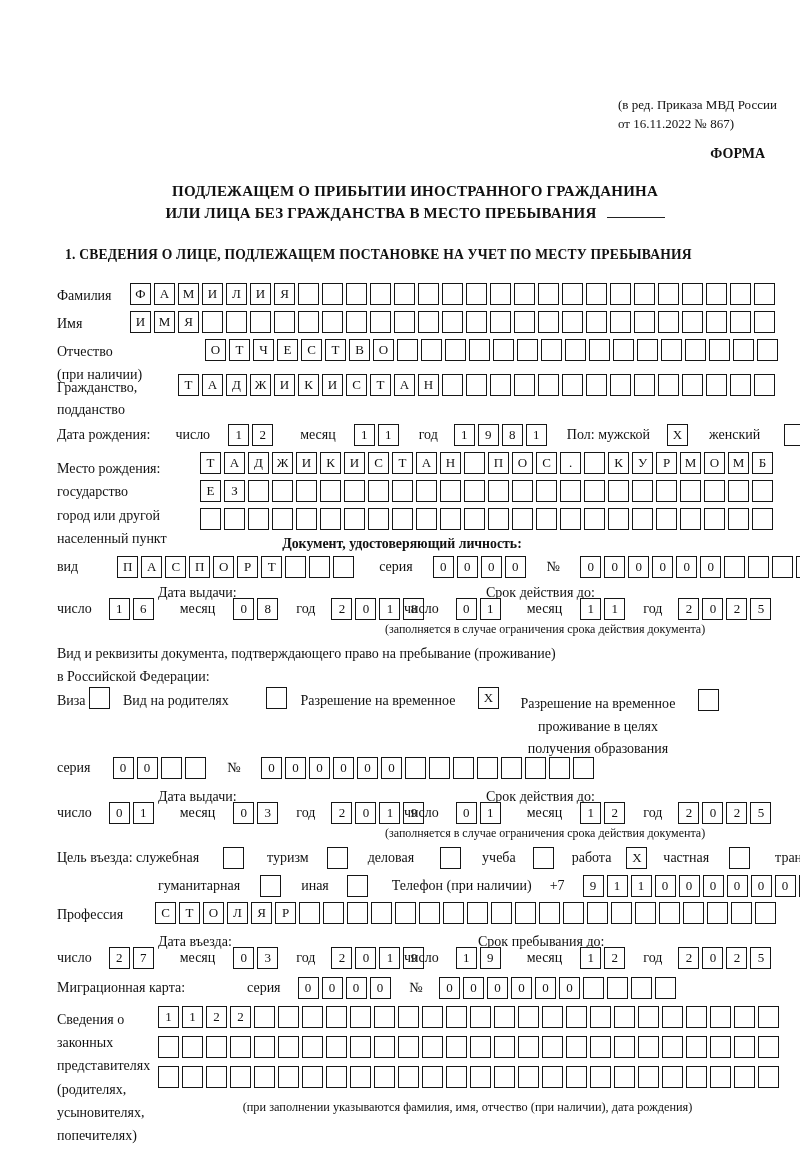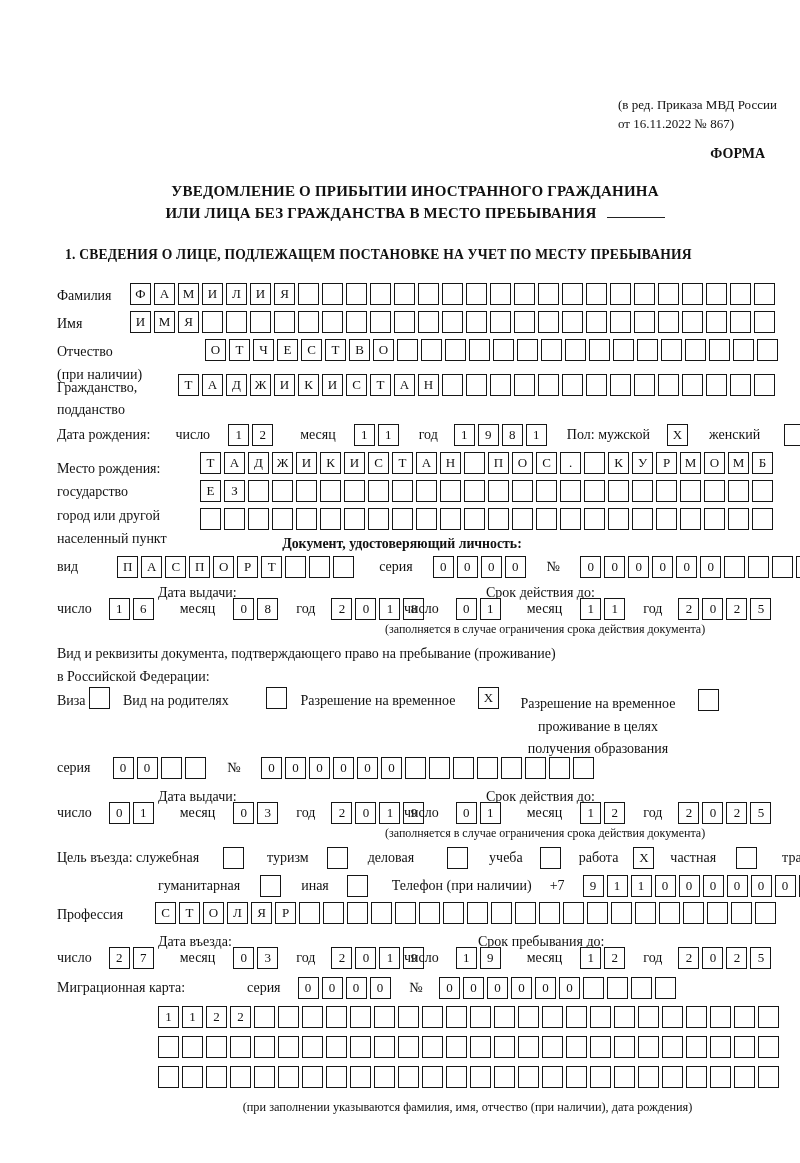--- a/index.html
+++ b/index.html
@@ -28,21 +28,21 @@
 
 <div class="page">
 
   <div class="abs hdr block23" style="left:618px;top:96px;">
     <span>(в ред. Приказа МВД России</span>
     <span>от 16.11.2022 № 867)</span>
   </div>
   <div class="abs b" style="left:550px;top:146px;width:215px;text-align:right;font-size:14px;">ФОРМА</div>
 
   <div class="abs title ctr" style="left:65px;top:180px;width:700px;">
-    <div>УВЕДОМЛЕНИЕ О ПРИБЫТИИ ИНОСТРАННОГО ГРАЖДАНИНА</div>
+    <div>ПОДЛЕЖАЩЕМ О ПРИБЫТИИ ИНОСТРАННОГО ГРАЖДАНИНА</div>
     <div>
       <span>ИЛИ ЛИЦА БЕЗ ГРАЖДАНСТВА В МЕСТО ПРЕБЫВАНИЯ</span><span class="uline"></span>
     </div>
   </div>
 
   <div class="abs sect" style="left:65px;top:247px;">1. СВЕДЕНИЯ О ЛИЦЕ, ПОДЛЕЖАЩЕМ ПОСТАНОВКЕ НА УЧЕТ ПО МЕСТУ ПРЕБЫВАНИЯ</div>
 
   <div class="abs lbl" style="left:57px;top:287px;">Фамилия</div>
   <div class="abs cells" style="left:130px;top:283px;">
       <span class="cell">Ф</span>
@@ -445,21 +445,21 @@
         <span class="cell">5</span>
       </span>
   </div>
   <div class="abs small" style="left:385px;top:826px;">(заполняется в случае ограничения срока действия документа)</div>
 
   <div class="abs row" style="left:57px;top:847px;">
     <span class="lbl" style="margin-right:12px;">Цель въезда: служебная</span>
     <span class="cbox" style="margin-right:11px;"></span>
     <span class="lbl" style="margin-right:6px;">туризм</span>
     <span class="cbox" style="margin-right:8px;"></span>
-    <span class="lbl" style="margin-right:21px;">деловая</span>
+    <span class="lbl" style="margin-right:14px;">деловая</span>
     <span class="cbox" style="margin-right:9px;"></span>
     <span class="lbl" style="margin-right:5px;">учеба</span>
     <span class="cbox" style="margin-right:6px;"></span>
     <span class="lbl" style="margin-right:3px;">работа</span>
     <span class="cbox" style="margin-right:4px;">X</span>
     <span class="lbl" style="margin-right:8px;">частная</span>
     <span class="cbox" style="margin-right:13px;"></span>
     <span class="lbl" style="margin-right:11px;">транзит</span>
     <span class="cbox"></span>
   </div>
@@ -574,20 +574,28 @@
         <span class="cell">0</span>
         <span class="cell">0</span>
         <span class="cell">0</span>
         <span class="cell"></span>
         <span class="cell"></span>
         <span class="cell"></span>
         <span class="cell"></span>
       </span>
   </div>
 
+  <div class="abs lbl block23" style="left:57px;top:1008px;line-height:23.2px;">
+    <span>Сведения о</span>
+    <span>законных</span>
+    <span>представителях</span>
+    <span>(родителях,</span>
+    <span>усыновителях,</span>
+    <span>попечителях)</span>
+  </div>
   <div class="abs cells" style="left:158px;top:1006px;">
       <span class="cell">1</span>
       <span class="cell">1</span>
       <span class="cell">2</span>
       <span class="cell">2</span>
       <span class="cell"></span>
       <span class="cell"></span>
       <span class="cell"></span>
       <span class="cell"></span>
       <span class="cell"></span>

